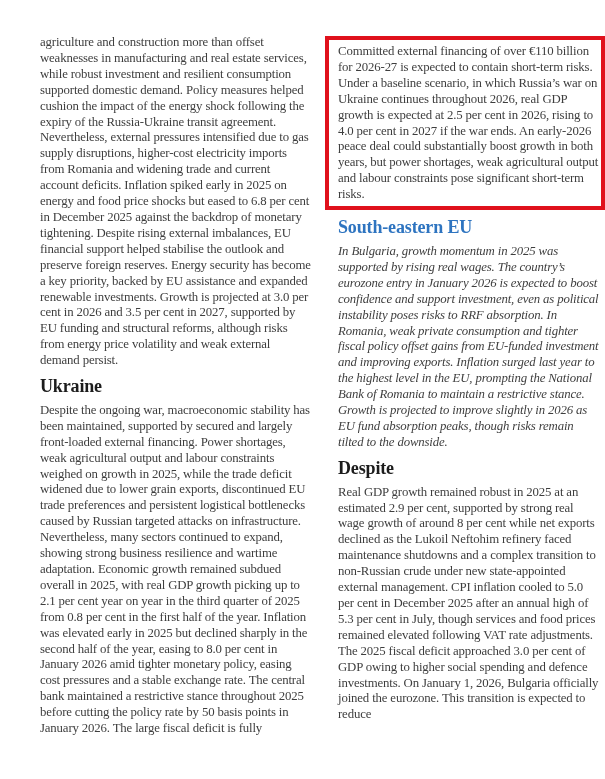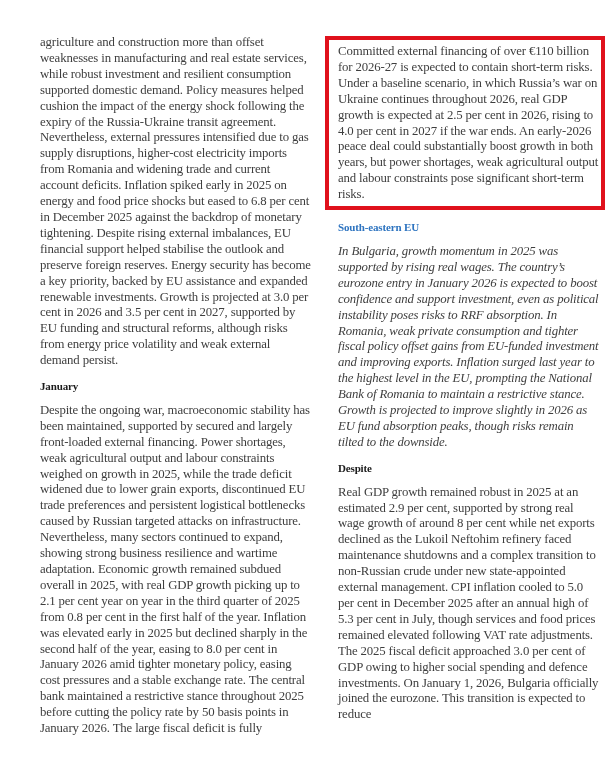--- a/index.html
+++ b/index.html
@@ -22,41 +22,41 @@
     letter-spacing: -0.15px;
     color: var(--body-text);
   }
   .col { position: absolute; top: 35px; }
   .col-left  { left: 40px;  width: 271px; }
   .col-right { left: 338px; width: 262px; }
   .para { margin: 0 0 7px 0; }
   .para.intro { margin-bottom: 0; }
   .heading {
     font-weight: bold;
-    font-size: 11px;
+    font-size: 18px;
     color: var(--heading-black);
     margin: 10px 0 8px 0;
   }
   .heading.blue { color: var(--heading-blue); }
   .italic { font-style: italic; }
   .highlight-box {
     border: 4px solid var(--highlight-red);
     margin: 1px -5px 9px -13px;
     padding: 4px 2px 3px 9px;
   }
   .highlight-box .para { margin: 0; }
 </style>
 </head>
 <body>
 
 <div class="page">
 
   <div class="col col-left">
     <p class="para">agriculture and construction more than offset weaknesses in manufacturing and real estate services, while robust investment and resilient consumption supported domestic demand. Policy measures helped cushion the impact of the energy shock following the expiry of the Russia-Ukraine transit agreement. Nevertheless, external pressures intensified due to gas supply disruptions, higher-cost electricity imports from Romania and widening trade and current account deficits. Inflation spiked early in 2025 on energy and food price shocks but eased to 6.8 per cent in December 2025 against the backdrop of monetary tightening. Despite rising external imbalances, EU financial support helped stabilise the outlook and preserve foreign reserves. Energy security has become a key priority, backed by EU assistance and expanded renewable investments. Growth is projected at 3.0 per cent in 2026 and 3.5 per cent in 2027, supported by EU funding and structural reforms, although risks from energy price volatility and weak external demand persist.</p>
-    <div class="heading">January</div>
+    <div class="heading">Ukraine</div>
     <p class="para">Despite the ongoing war, macroeconomic stability has been maintained, supported by secured and largely front-loaded external financing. Power shortages, weak agricultural output and labour constraints weighed on growth in 2025, while the trade deficit widened due to lower grain exports, discontinued EU trade preferences and persistent logistical bottlenecks caused by Russian targeted attacks on infrastructure. Nevertheless, many sectors continued to expand, showing strong business resilience and wartime adaptation. Economic growth remained subdued overall in 2025, with real GDP growth picking up to 2.1 per cent year on year in the third quarter of 2025 from 0.8 per cent in the first half of the year. Inflation was elevated early in 2025 but declined sharply in the second half of the year, easing to 8.0 per cent in January 2026 amid tighter monetary policy, easing cost pressures and a stable exchange rate. The central bank maintained a restrictive stance throughout 2025 before cutting the policy rate by 50 basis points in January 2026. The large fiscal deficit is fully</p>
   </div>
 
   <div class="col col-right">
 
     <div class="highlight-box">
       <p class="para">Committed external financing of over €110 billion for 2026-27 is expected to contain short-term risks. Under a baseline scenario, in which Russia’s war on Ukraine continues throughout 2026, real GDP growth is expected at 2.5 per cent in 2026, rising to 4.0 per cent in 2027 if the war ends. An early-2026 peace deal could substantially boost growth in both years, but power shortages, weak agricultural output and labour constraints pose significant short-term risks.</p>
     </div>
 
     <div class="heading blue">South-eastern EU</div>

